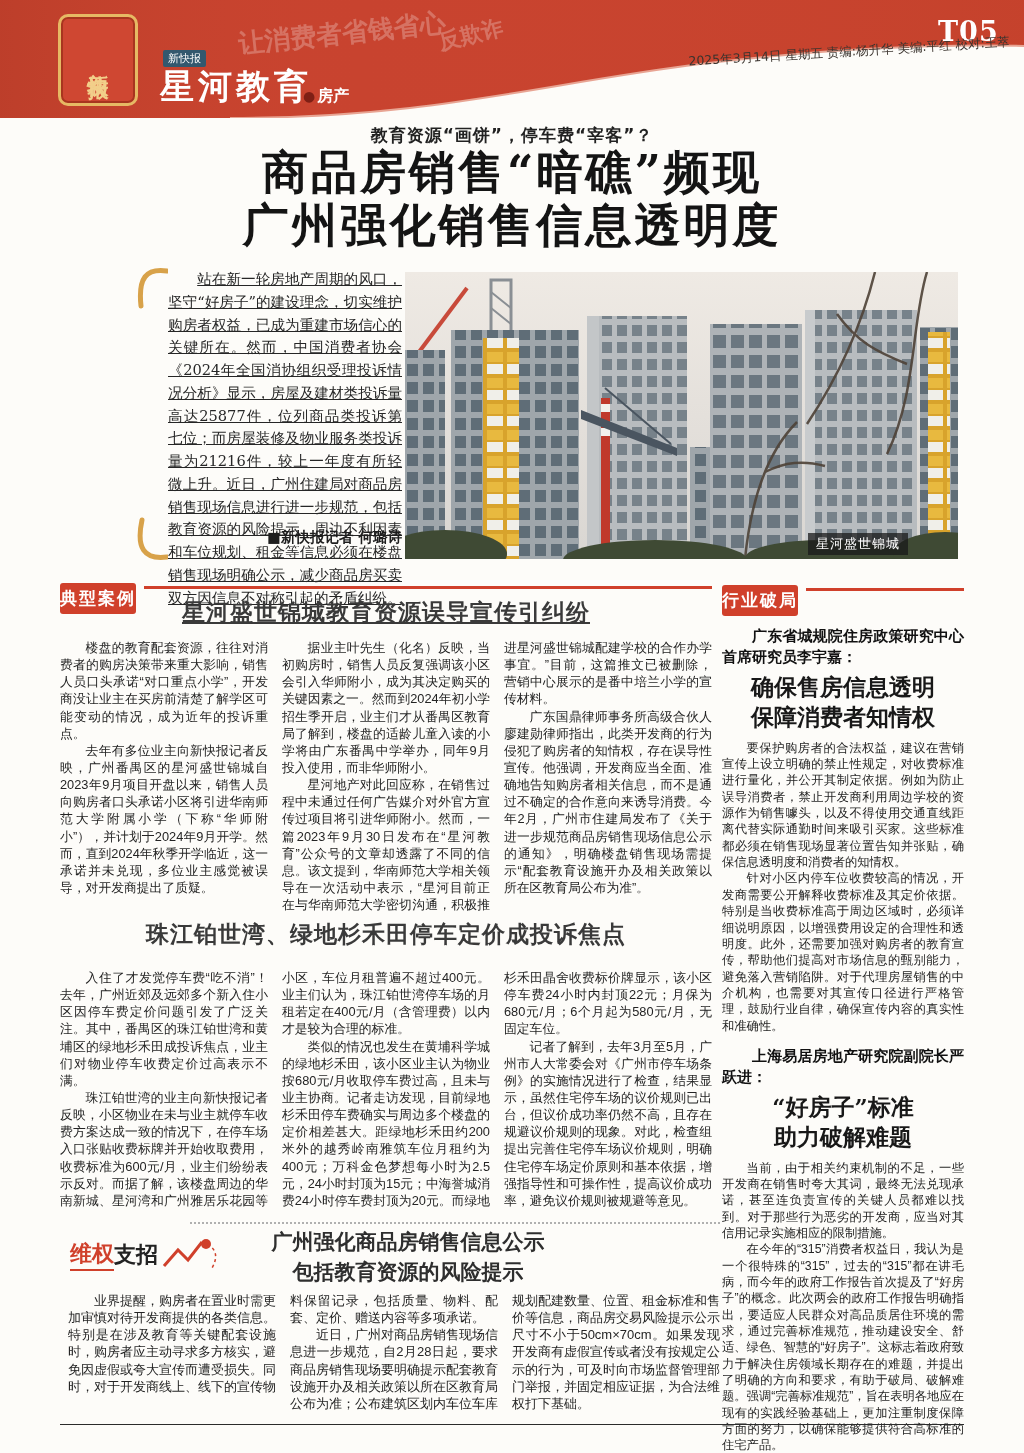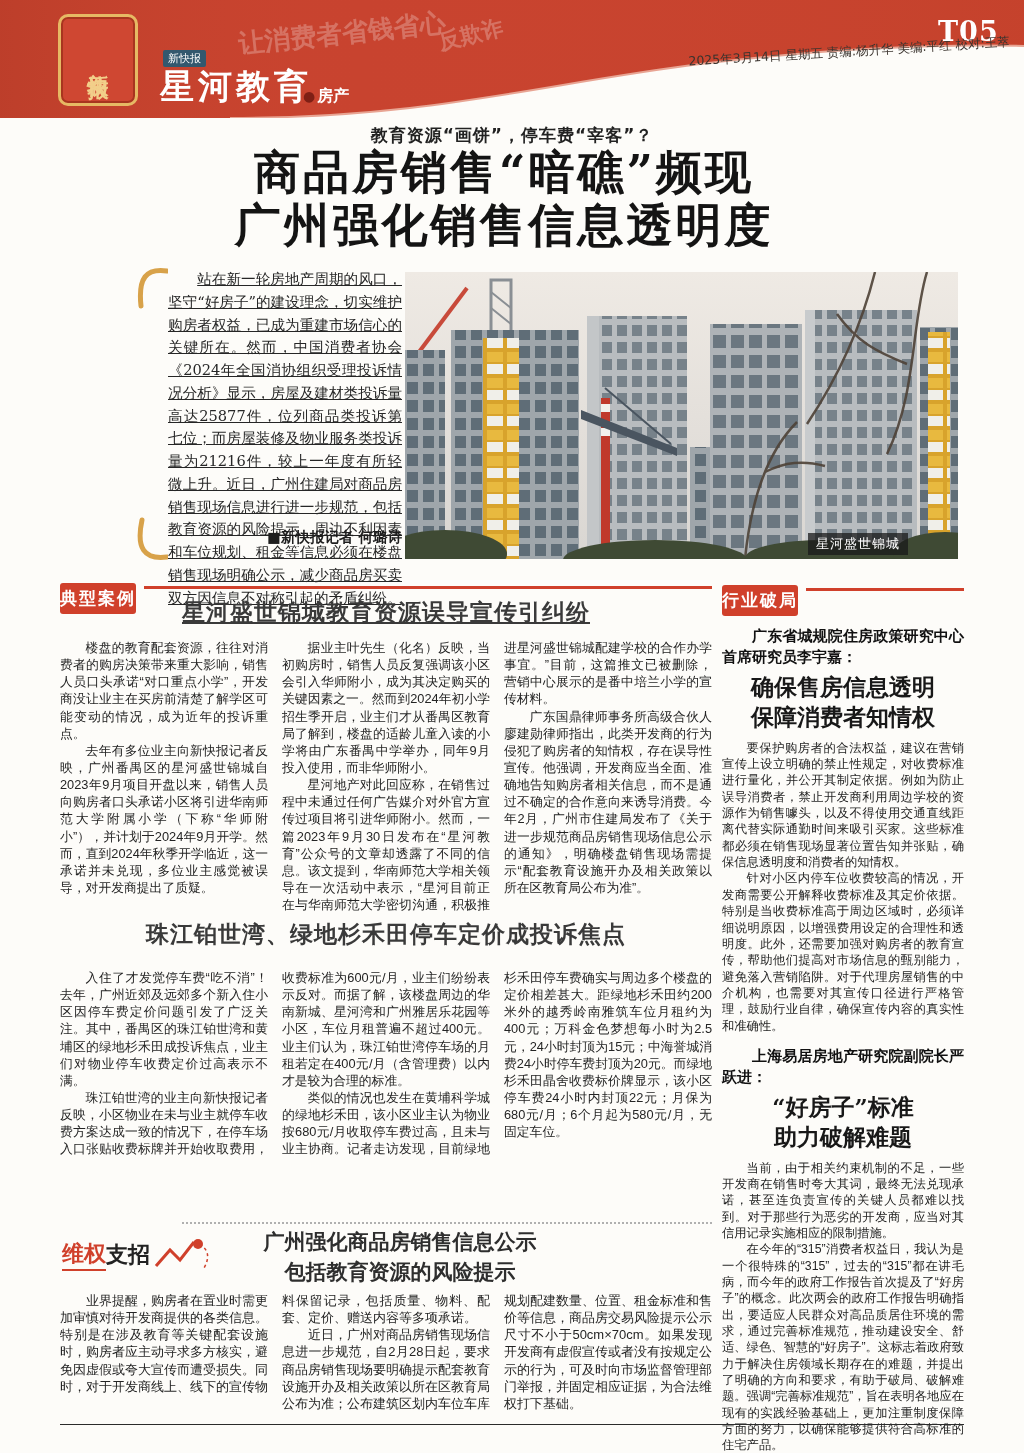--- a/index.html
+++ b/index.html
@@ -19,21 +19,21 @@
   #masthead-title{left:160px;top:64px;color:#fff;font-size:34px;font-weight:bold;letter-spacing:4px;}
   #section-tag{left:303px;top:86px;color:#fff;font-size:16px;font-weight:bold;}
   #section-tag .dot{color:#7e1f15;font-size:14px;margin-right:2px;}
   #page-number{left:938px;top:16px;color:#fff;font-size:27px;font-weight:bold;
       font-family:"DejaVu Serif","Liberation Serif",serif;letter-spacing:1px;}
   #date-line{left:610px;top:46px;width:400px;text-align:right;color:#3a332e;font-size:12.5px;
       transform:rotate(-3.5deg);}
   
   #kicker{left:132px;top:124px;width:760px;text-align:center;font-size:17px;font-weight:bold;
       letter-spacing:1px;color:#222;}
-  #headline{left:92px;top:146px;width:824px;text-align:center;
+  #headline{left:100px;top:146px;width:824px;text-align:center;
       font-family:"DejaVu Serif","Liberation Serif",serif;font-weight:bold;color:#141414;
       font-size:46px;line-height:1.16;letter-spacing:3px;}
   
   #intro{left:168px;top:268px;width:234px;height:292px;}
   #intro p{margin:0;text-indent:2em;font-family:"DejaVu Serif","Liberation Serif",serif;
       font-size:14.6px;line-height:1.56;text-align:justify;color:#262626;text-decoration:underline;}
   #intro-bracket{left:134px;top:266px;}
   #byline{left:168px;top:528px;width:234px;text-align:right;font-weight:bold;font-size:14.5px;
       font-family:"DejaVu Serif","Liberation Serif",serif;}
   
@@ -59,21 +59,21 @@
   
   #sidebar{left:722px;top:585px;width:242px;}
   #sidebar .label-row{margin-bottom:10px;}
   .expert-name{margin:0 0 4px 0;font-size:15px;font-weight:bold;color:#111;text-indent:2em;
       text-align:justify;line-height:1.4;}
   .expert-headline{margin:2px 0 7px 0;text-align:center;font-family:"DejaVu Serif","Liberation Serif",serif;
       font-weight:bold;font-size:23px;line-height:1.32;color:#181818;}
   .sidebar-body p{font-size:12.3px;line-height:1.33;}
   .expert2{margin-top:12px;}
   
-  #tips{left:60px;top:1222px;width:652px;height:200px;}
+  #tips{left:68px;top:1222px;width:652px;height:200px;}
   #tips-dotted{position:absolute;top:0;left:122px;right:0;border-top:2px dotted #b0b0b0;}
   #tips-label{position:absolute;top:16px;left:2px;font-size:22px;font-weight:bold;display:flex;align-items:center;}
   #tips-label .red{color:#d0402b;border-bottom:2px solid #d0402b;}
   #tips-label .dark{color:#222;}
   #tips-title{position:absolute;top:6px;left:150px;width:380px;text-align:center;
       font-size:21px;font-weight:bold;color:#2e2e2e;line-height:1.42;}
   #tips-cols{position:absolute;top:70px;width:652px;height:130px;}
   .tips-body p{font-size:13px;line-height:1.32;}
   
   #footer-rule{left:60px;top:1424px;width:904px;border-top:1.5px solid #2b2b2b;}
@@ -199,20 +199,21 @@
         <p>去年有多位业主向新快报记者反映，广州番禺区的星河盛世锦城自2023年9月项目开盘以来，销售人员向购房者口头承诺小区将引进华南师范大学附属小学（下称“华师附小”），并计划于2024年9月开学。然而，直到2024年秋季开学临近，这一承诺并未兑现，多位业主感觉被误导，对开发商提出了质疑。</p>
         <p>据业主叶先生（化名）反映，当初购房时，销售人员反复强调该小区会引入华师附小，成为其决定购买的关键因素之一。然而到2024年初小学招生季开启，业主们才从番禺区教育局了解到，楼盘的适龄儿童入读的小学将由广东番禺中学举办，同年9月投入使用，而非华师附小。</p>
         <p>星河地产对此回应称，在销售过程中未通过任何广告媒介对外官方宣传过项目将引进华师附小。然而，一篇2023年9月30日发布在“星河教育”公众号的文章却透露了不同的信息。该文提到，华南师范大学相关领导在一次活动中表示，“星河目前正在与华南师范大学密切沟通，积极推进星河盛世锦城配建学校的合作办学事宜。”目前，这篇推文已被删除，营销中心展示的是番中培兰小学的宣传材料。</p>
         <p>广东国鼎律师事务所高级合伙人廖建勋律师指出，此类开发商的行为侵犯了购房者的知情权，存在误导性宣传。他强调，开发商应当全面、准确地告知购房者相关信息，而不是通过不确定的合作意向来诱导消费。今年2月，广州市住建局发布了《关于进一步规范商品房销售现场信息公示的通知》，明确楼盘销售现场需提示“配套教育设施开办及相关政策以所在区教育局公布为准”。</p>
       </div>
     <div id="art2-title" class="art-title">珠江铂世湾、绿地杉禾田停车定价成投诉焦点</div>
     <div id="art2-cols" class="cols3">
         <p>入住了才发觉停车费“吃不消”！去年，广州近郊及远郊多个新入住小区因停车费定价问题引发了广泛关注。其中，番禺区的珠江铂世湾和黄埔区的绿地杉禾田成投诉焦点，业主们对物业停车收费定价过高表示不满。</p>
         <p>珠江铂世湾的业主向新快报记者反映，小区物业在未与业主就停车收费方案达成一致的情况下，在停车场入口张贴收费标牌并开始收取费用，收费标准为600元/月，业主们纷纷表示反对。而据了解，该楼盘周边的华南新城、星河湾和广州雅居乐花园等小区，车位月租普遍不超过400元。业主们认为，珠江铂世湾停车场的月租若定在400元/月（含管理费）以内才是较为合理的标准。</p>
         <p>类似的情况也发生在黄埔科学城的绿地杉禾田，该小区业主认为物业按680元/月收取停车费过高，且未与业主协商。记者走访发现，目前绿地杉禾田停车费确实与周边多个楼盘的定价相差甚大。距绿地杉禾田约200米外的越秀岭南雅筑车位月租约为400元；万科金色梦想每小时为2.5元，24小时封顶为15元；中海誉城消费24小时停车费封顶为20元。而绿地杉禾田晶舍收费标价牌显示，该小区停车费24小时内封顶22元；月保为680元/月；6个月起为580元/月，无固定车位。</p>
+        <p>记者了解到，去年3月至5月，广州市人大常委会对《广州市停车场条例》的实施情况进行了检查，结果显示，虽然住宅停车场的议价规则已出台，但议价成功率仍然不高，且存在规避议价规则的现象。对此，检查组提出完善住宅停车场议价规则，明确住宅停车场定价原则和基本依据，增强指导性和可操作性，提高议价成功率，避免议价规则被规避等意见。</p>
       </div>
   </div>
 
   <div id="sidebar" class="abs">
     <div class="label-row">
       <span class="red-label">行业破局</span>
       <span class="rule"></span>
     </div>
     <div class="expert1">
       <p class="expert-name">广东省城规院住房政策研究中心首席研究员李宇嘉：</p>

